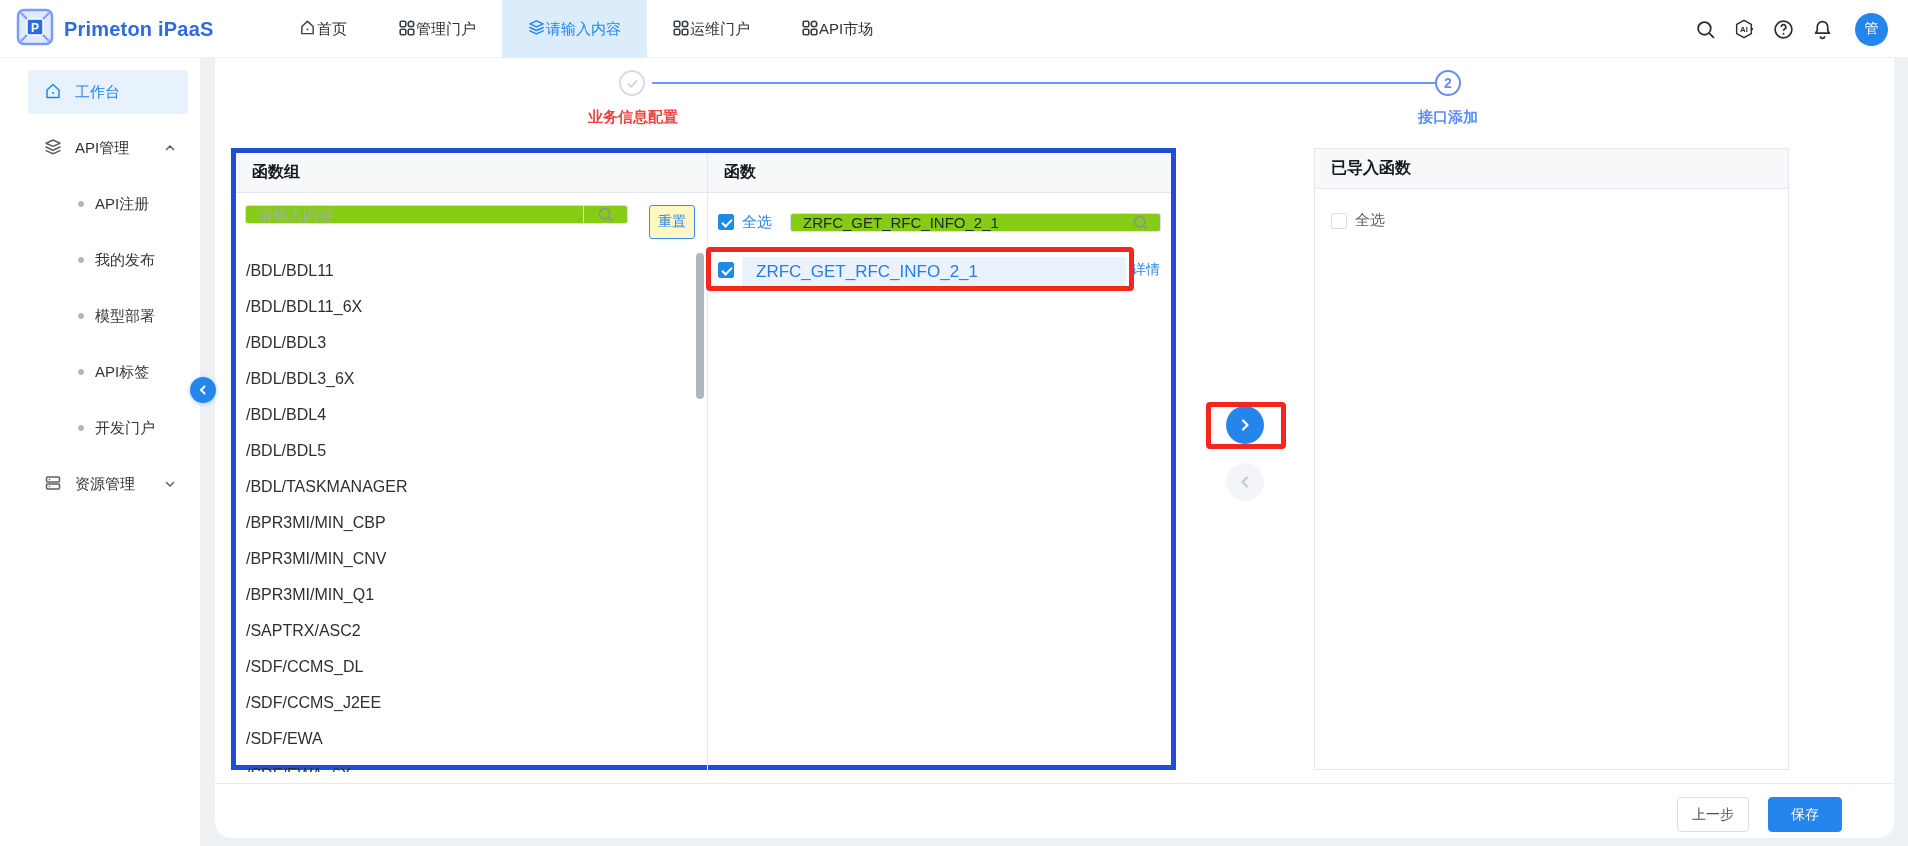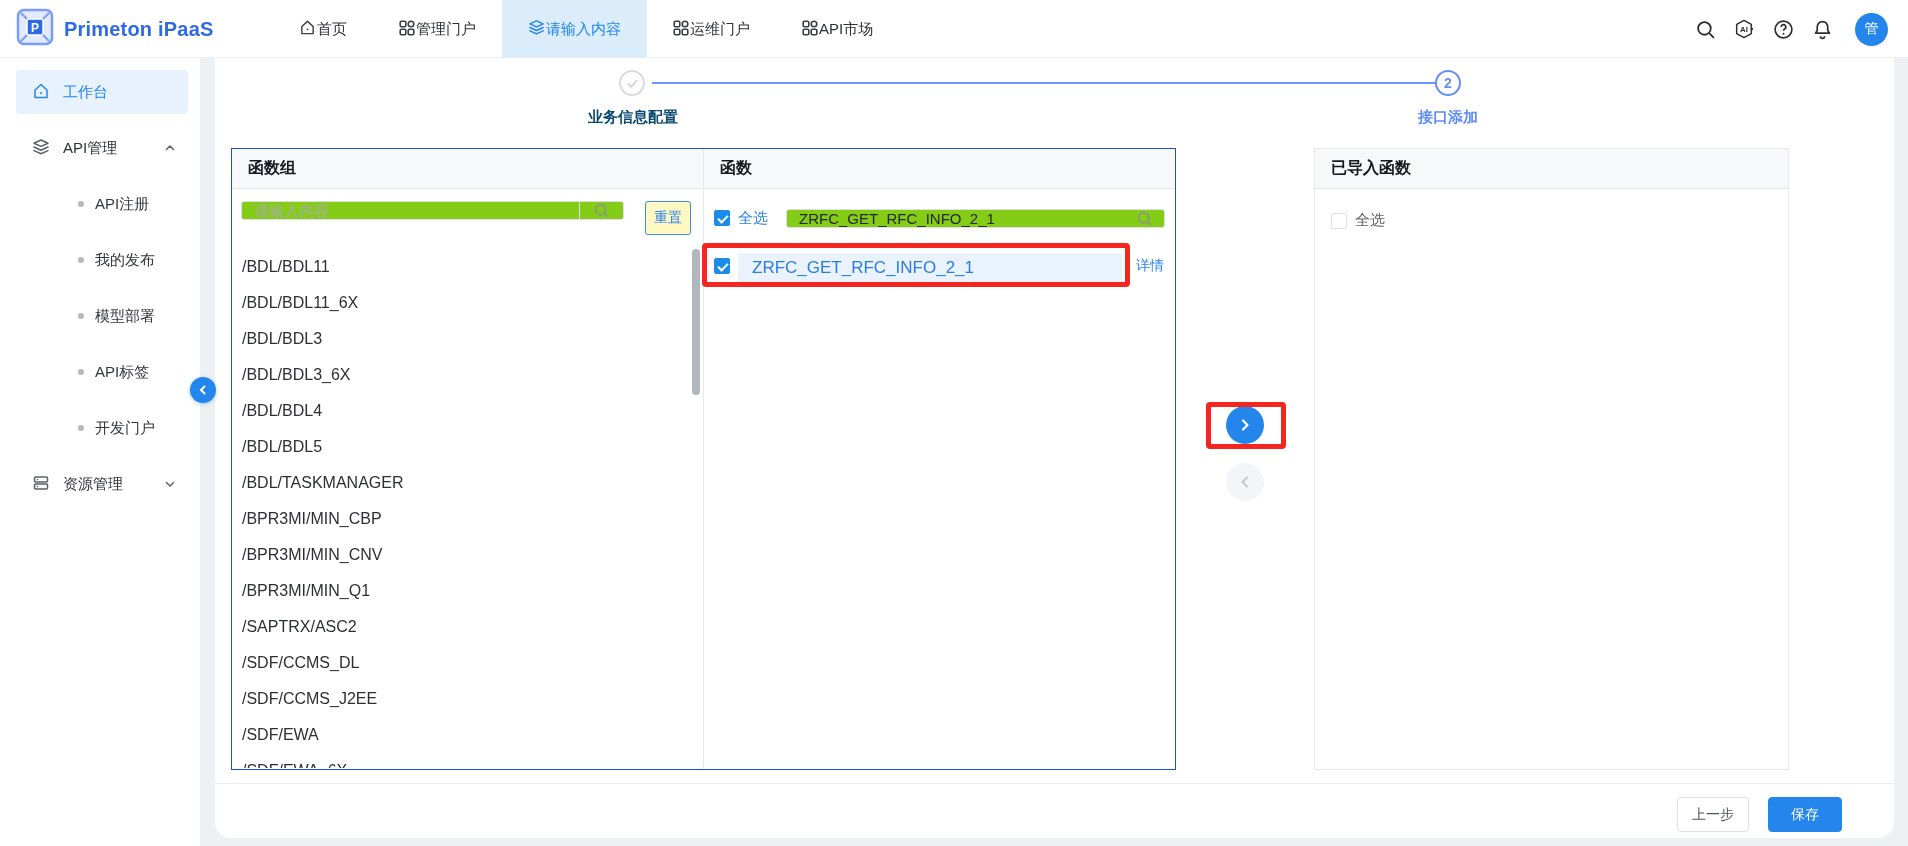--- a/index.html
+++ b/index.html
@@ -15,44 +15,44 @@
   .topnav-item { height:58px; display:flex; align-items:center; gap:1px; padding:0 26px; font-size:15px; color:#2e3238; cursor:pointer; }
   .topnav-item svg { color:#3a3f46; }
   .topnav-item.active { background:#dbecfb; color:#2486ed; }
   .topnav-item.active svg { color:#2486ed; }
   .topbar-right { position:absolute; right:20px; top:0; height:58px; display:flex; align-items:center; gap:17px; }
   .tb-icon { width:22px; height:22px; display:flex; align-items:center; justify-content:center; color:#2b2e33; cursor:pointer; }
   .avatar { width:33px; height:33px; border-radius:50%; background:#2486ed; color:#fff; font-size:14px; display:flex; align-items:center; justify-content:center; margin-left:5px; cursor:pointer; }
 
   
   .sidebar { position:absolute; left:0; top:58px; width:200px; height:788px; background:#fff; z-index:20; padding-top:12px; }
-  .side-item { height:44px; margin:0 12px 12px 16px; border-radius:4px; display:flex; align-items:center; padding:0 14px 0 16px; font-size:15px; color:#2e3238; cursor:pointer; position:relative; }
+  .side-item { height:44px; margin:0 12px 12px 28px; border-radius:4px; display:flex; align-items:center; padding:0 14px 0 16px; font-size:15px; color:#2e3238; cursor:pointer; position:relative; }
   .side-item .lbl { margin-left:13px; }
   .side-item svg { color:#5c6066; flex:0 0 auto; }
   .side-item.active { background:#e7f2fd; color:#2486ed; }
   .side-item.active svg { color:#2486ed; }
   .side-chevron { position:absolute; right:12px; color:#8a8f99; }
   .sub-item { height:44px; margin:0 12px 12px 12px; display:flex; align-items:center; padding-left:66px; font-size:15px; color:#33373d; cursor:pointer; }
   .sub-item .dot { width:6px; height:6px; border-radius:50%; background:#b4b8bf; margin-right:11px; flex:0 0 auto; }
   .collapse-handle { position:absolute; left:190px; top:377px; width:26px; height:26px; border-radius:50%; background:#2486ed; color:#fff; display:flex; align-items:center; justify-content:center; z-index:40; cursor:pointer; box-shadow:0 1px 4px rgba(36,134,237,.4); }
 
   
   .card { position:absolute; left:215px; top:58px; width:1679px; height:780px; background:#fff; border-radius:0 0 16px 16px; z-index:10; }
 
   
   .step-line { position:absolute; left:437px; top:24px; width:785px; height:2px; background:#6b97fa; }
   .step-circle { position:absolute; width:26px; height:26px; border-radius:50%; background:#fff; display:flex; align-items:center; justify-content:center; }
   .step1-circle { left:404px; top:12px; border:2px solid #d8dbe0; color:#d0d4d9; }
   .step2-circle { left:1220px; top:12px; border:2px solid #678ef7; color:#678ef7; font-size:14px; font-weight:bold; }
   .step-label { position:absolute; top:50px; width:200px; text-align:center; font-size:15px; font-weight:bold; }
-  .step1-label { left:318px; color:#0c4a6e; }
+  .step1-label { left:318px; color:#ef4444; }
   .step2-label { left:1133px; color:#5e8dfa; }
 
   
-  .panelA { position:absolute; left:16px; top:90px; width:945px; height:622px; border:1px solid #1d4ed8; background:#fff; }
+  .panelA { position:absolute; left:16px; top:90px; width:945px; height:622px; border:5px solid #1d4ed8; background:#fff; }
   .panel3 { position:absolute; left:1099px; top:90px; width:475px; height:622px; border:1px solid #e5e8ee; background:#fff; }
   .panel-header { height:40px; background:#f6f8fa; border-bottom:1px solid #e5e8ee; display:flex; align-items:center; padding-left:16px; font-size:16px; font-weight:bold; color:#15181d; }
   .fg-section { position:absolute; left:0; top:0; width:471px; height:620px; }
   .fn-section { position:absolute; left:471px; top:0; right:0; height:620px; border-left:1px solid #e5e8ee; }
   .fg-search-row { position:absolute; left:9px; top:52px; right:12px; height:34px; display:flex; }
   .search-box { flex:1; display:flex; border:1px solid #dcdfe6; border-radius:3px; background:#84cc16; height:19px; }
   .search-box input { flex:1; border:0; outline:none; padding:0 12px; font-size:15px; color:#25282e; font-family:inherit; background:transparent; }
   .search-box input::placeholder { color:#a8abb2; }
   .search-suffix { width:44px; border-left:1px solid #dcdfe6; display:flex; align-items:center; justify-content:center; color:#8a8f99; cursor:pointer; }
   .search-suffix.no-sep { border-left:0; width:40px; }

